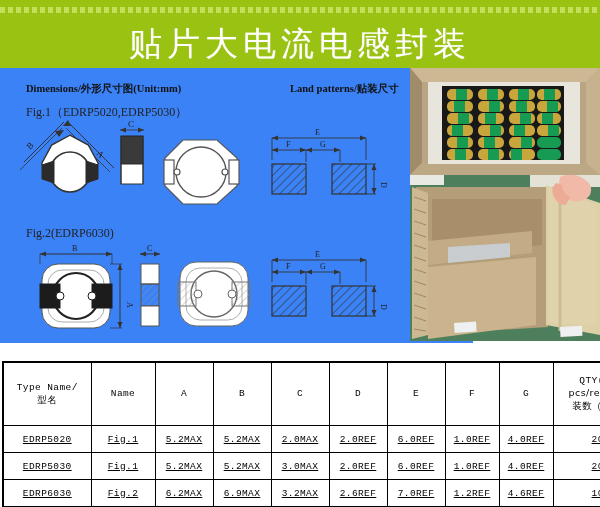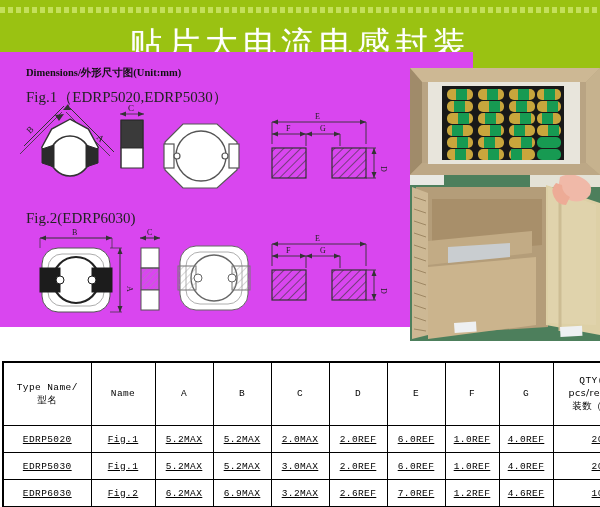--- a/index.html
+++ b/index.html
@@ -27,35 +27,35 @@
     font-family:"DejaVu Sans",sans-serif;
     font-size:33px;
     letter-spacing:5px;
     font-weight:400;
     line-height:1;
     margin-top:2px;
     text-shadow:0 0 1px rgba(255,255,255,.4);
   }
   
   .drawings{
-    position:absolute;left:0;top:52px;width:473px;height:275px;
-    background:#d946ef;
+    position:absolute;left:0;top:68px;width:473px;height:275px;
+    background:#3b82f6;
   }
   .sec-head{
     position:absolute;
     font-family:"Liberation Serif",serif;
     font-weight:bold;font-size:10.5px;color:#111;
     white-space:nowrap;
   }
   .dim-head{left:26px;top:14px;}
   .land-head{left:290px;top:14px;}
   .fig-label{
     position:absolute;
     font-family:"Liberation Serif",serif;
-    font-size:15px;color:#222;white-space:nowrap;
+    font-size:12px;color:#222;white-space:nowrap;
   }
   .fig1-label{left:26px;top:36px;}
   .fig2-label{left:26px;top:158px;}
   svg{display:block;}
   .draw{position:absolute;}
 
   
   .photo{position:absolute;overflow:hidden;}
   .photo-top{left:410px;top:68px;width:190px;height:107px;}
   .photo-bot{left:410px;top:175px;width:190px;height:166px;}
@@ -87,20 +87,21 @@
 
 <div class="banner">
   <div class="dash top"></div>
   <div class="dash bot"></div>
   <div class="banner-title">贴片大电流电感封装</div>
 </div>
 
 <div class="drawings">
 
   <div class="sec-head dim-head">Dimensions/外形尺寸图(Unit:mm)</div>
+  <div class="sec-head land-head">Land patterns/贴装尺寸</div>
 
   <div class="fig-label fig1-label">Fig.1（EDRP5020,EDRP5030）</div>
   <div class="fig-label fig2-label">Fig.2(EDRP6030)</div>
 
   <div class="draw" style="left:14px;top:52px;">
     <svg width="128" height="100" viewBox="0 0 128 100">
       <g stroke="#333" fill="none" stroke-width="1">
 
         <path d="M6 50 L48 8" stroke-width="0.8"></path>
         <path d="M10 42 L50 2"></path>

